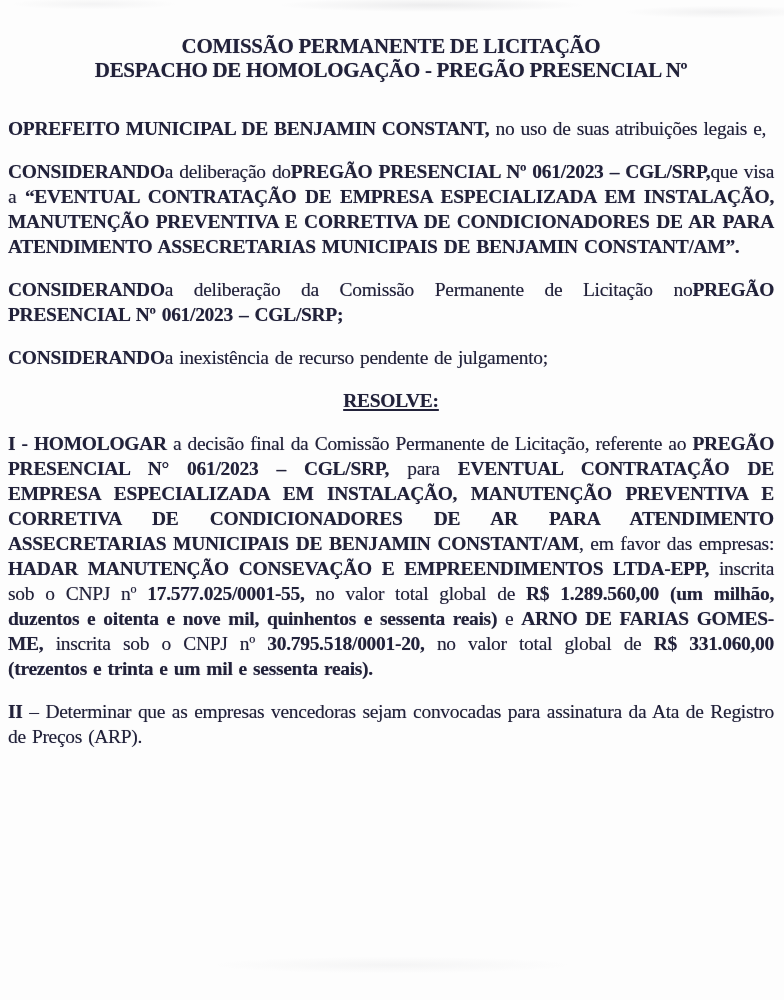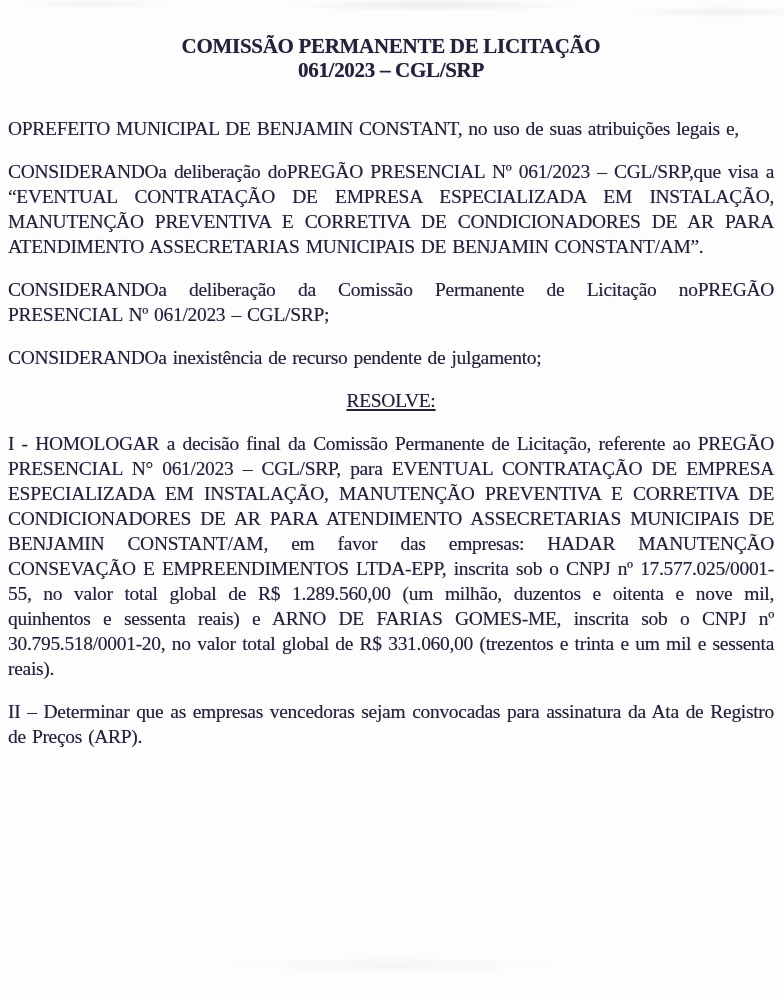--- a/index.html
+++ b/index.html
@@ -42,36 +42,36 @@
     text-align: justify;
     margin: 0 0 18px 0;
     word-spacing: 1.5px;
     text-shadow: 0 0 0.7px rgba(28,28,58,0.45);
   }
   .para.align-center {
     text-align: center;
     word-spacing: normal;
   }
   .para.gap-lg { margin-top: 10px; }
-  .b { font-weight: normal; }
+  .b { font-weight: bold; }
   .u {
     text-decoration: underline;
     text-decoration-thickness: 2px;
     text-underline-offset: 2px;
     margin-top: 28px;
   }
 </style>
 </head>
 <body>
 
 <div class="page">
 
   <div class="doc-title">
     <div>COMISSÃO PERMANENTE DE LICITAÇÃO</div>
-    <div>061/2023 – CGL/SRP</div>
+    <div>DESPACHO DE HOMOLOGAÇÃO - PREGÃO PRESENCIAL Nº</div>
   </div>
 
   <div>
       <p class="para"><span class="b">OPREFEITO MUNICIPAL DE BENJAMIN CONSTANT,</span><span> no uso de suas atribuições legais e,</span></p>
       <p class="para"><span class="b">CONSIDERANDO</span><span>a deliberação do</span><span class="b">PREGÃO PRESENCIAL Nº 061/2023 – CGL/SRP,</span><span>que visa a </span><span class="b">“EVENTUAL CONTRATAÇÃO DE EMPRESA ESPECIALIZADA EM INSTALAÇÃO, MANUTENÇÃO PREVENTIVA E CORRETIVA DE CONDICIONADORES DE AR PARA ATENDIMENTO ASSECRETARIAS MUNICIPAIS DE BENJAMIN CONSTANT/AM”.</span></p>
       <p class="para"><span class="b">CONSIDERANDO</span><span>a deliberação da Comissão Permanente de Licitação no</span><span class="b">PREGÃO PRESENCIAL Nº 061/2023 – CGL/SRP;</span></p>
       <p class="para gap-lg"><span class="b">CONSIDERANDO</span><span>a inexistência de recurso pendente de julgamento;</span></p>
       <p class="para align-center"><span class="b u">RESOLVE:</span></p>
       <p class="para"><span class="b">I - HOMOLOGAR</span><span> a decisão final da Comissão Permanente de Licitação, referente ao </span><span class="b">PREGÃO PRESENCIAL N° 061/2023 – CGL/SRP,</span><span> para </span><span class="b">EVENTUAL CONTRATAÇÃO DE EMPRESA ESPECIALIZADA EM INSTALAÇÃO, MANUTENÇÃO PREVENTIVA E CORRETIVA DE CONDICIONADORES DE AR PARA ATENDIMENTO ASSECRETARIAS MUNICIPAIS DE BENJAMIN CONSTANT/AM</span><span>, em favor das empresas: </span><span class="b">HADAR MANUTENÇÃO CONSEVAÇÃO E EMPREENDIMENTOS LTDA-EPP,</span><span> inscrita sob o CNPJ nº </span><span class="b">17.577.025/0001-55,</span><span> no valor total global de </span><span class="b">R$ 1.289.560,00 (um milhão, duzentos e oitenta e nove mil, quinhentos e sessenta reais)</span><span> e </span><span class="b">ARNO DE FARIAS GOMES-ME,</span><span> inscrita sob o CNPJ nº </span><span class="b">30.795.518/0001-20,</span><span> no valor total global de </span><span class="b">R$ 331.060,00 (trezentos e trinta e um mil e sessenta reais).</span></p>
       <p class="para"><span class="b">II</span><span> – Determinar que as empresas vencedoras sejam convocadas para assinatura da Ata de Registro de Preços (ARP).</span></p>

